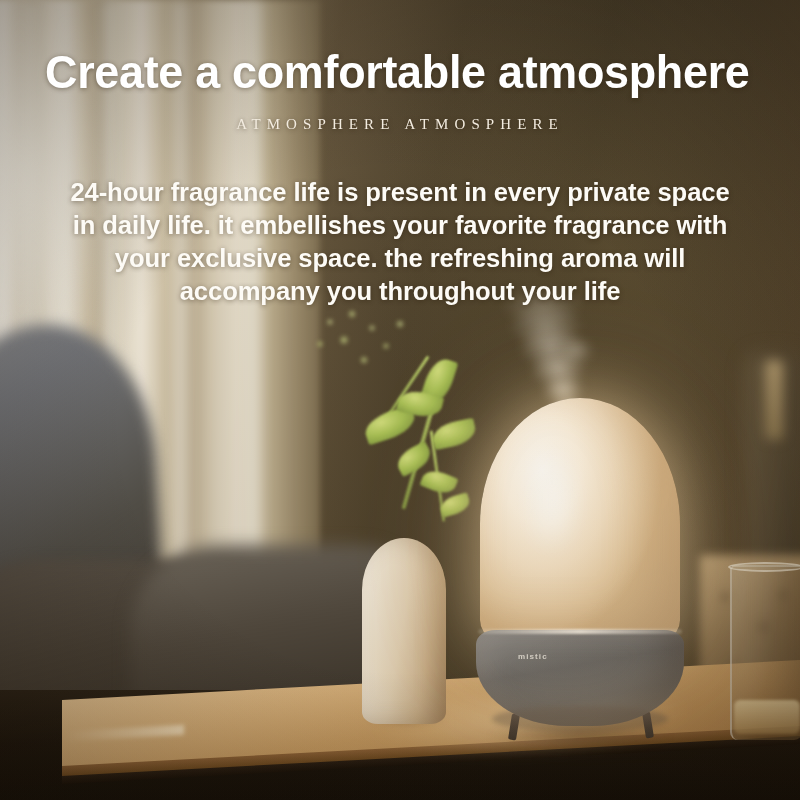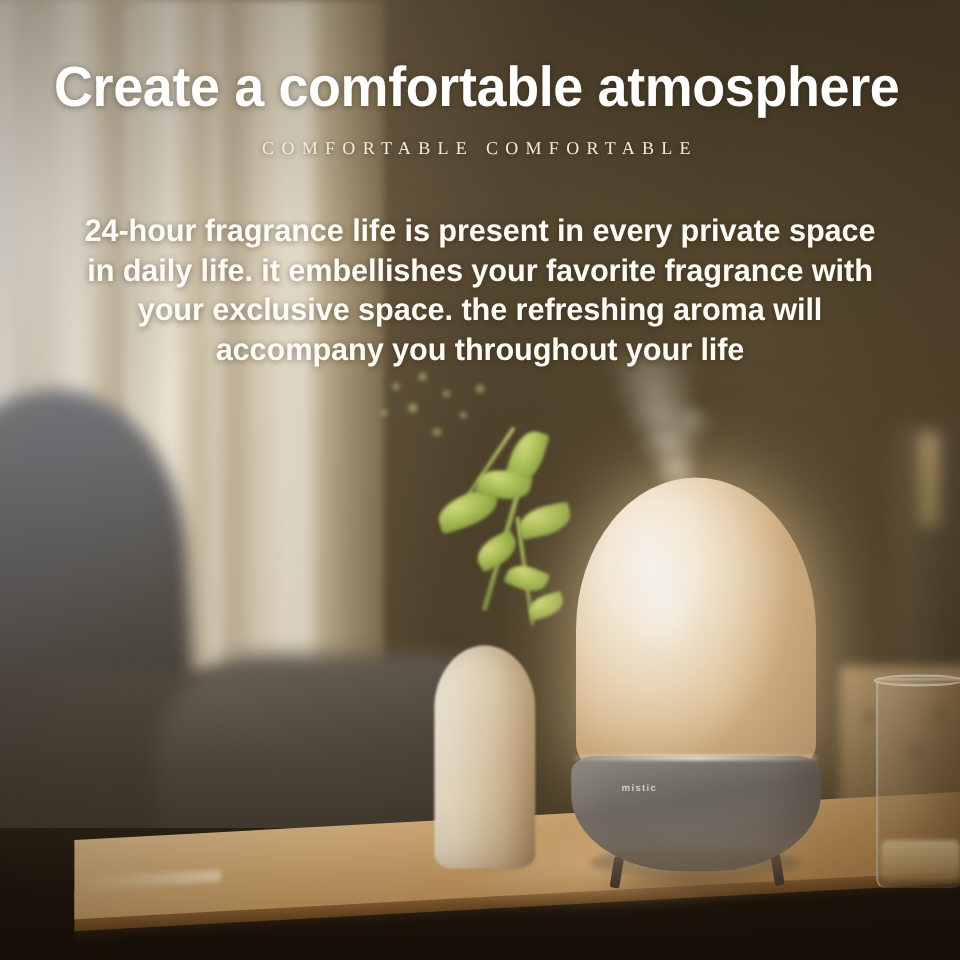--- a/index.html
+++ b/index.html
@@ -408,21 +408,21 @@
 
   <div class="glass"></div>
   <div class="glass-bottom"></div>
   <div class="glass-rim"></div>
 
   <div class="warm-tint"></div>
   <div class="vignette"></div>
 
   <div class="text-layer">
     <div class="headline">Create a comfortable atmosphere</div>
-    <div class="subhead">COMFORTABLE COMFORTABLE</div>
+    <div class="subhead">ATMOSPHERE ATMOSPHERE</div>
     <div class="body-copy">
       <span class="ln">24-hour fragrance life is present in every private space</span>
       <span class="ln">in daily life. it embellishes your favorite fragrance with</span>
       <span class="ln">your exclusive space. the refreshing aroma will</span>
       <span class="ln">accompany you throughout your life</span>
     </div>
   </div>
 
 </div>
 

